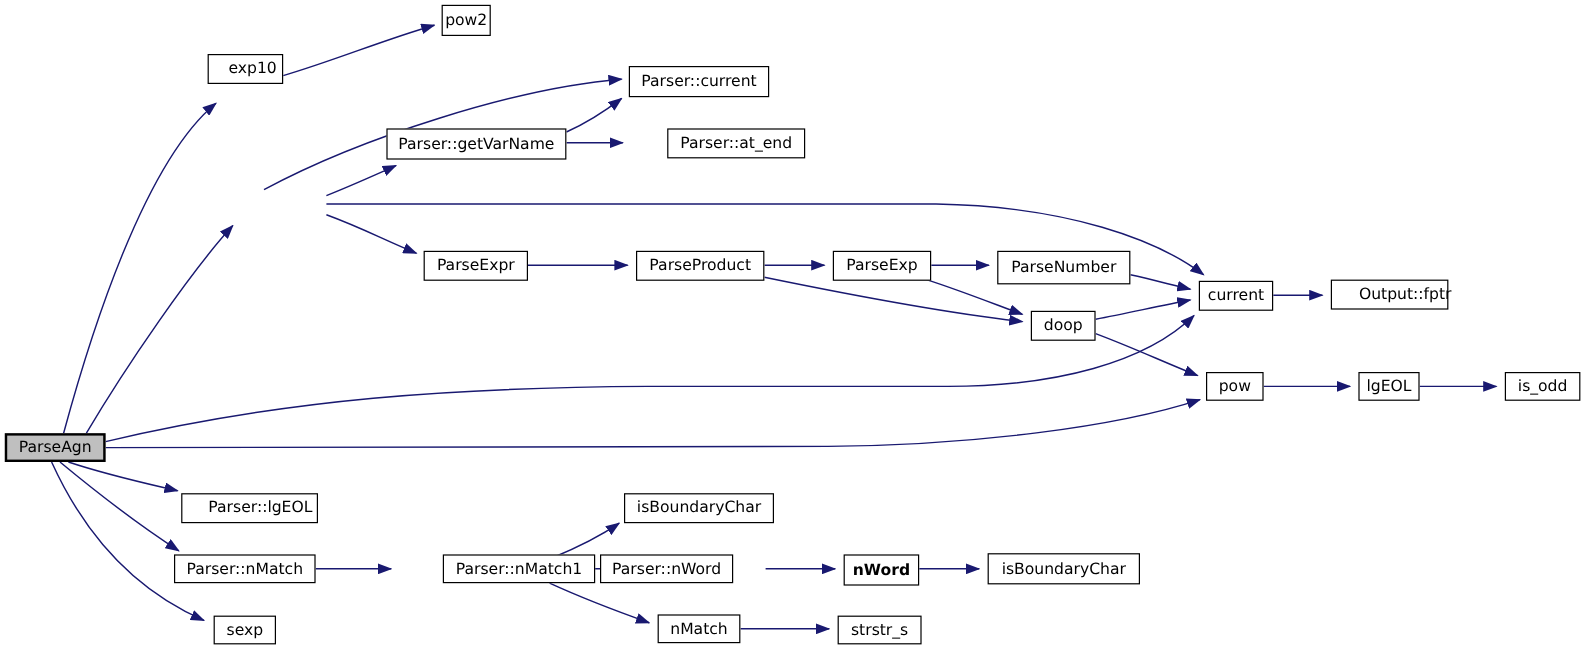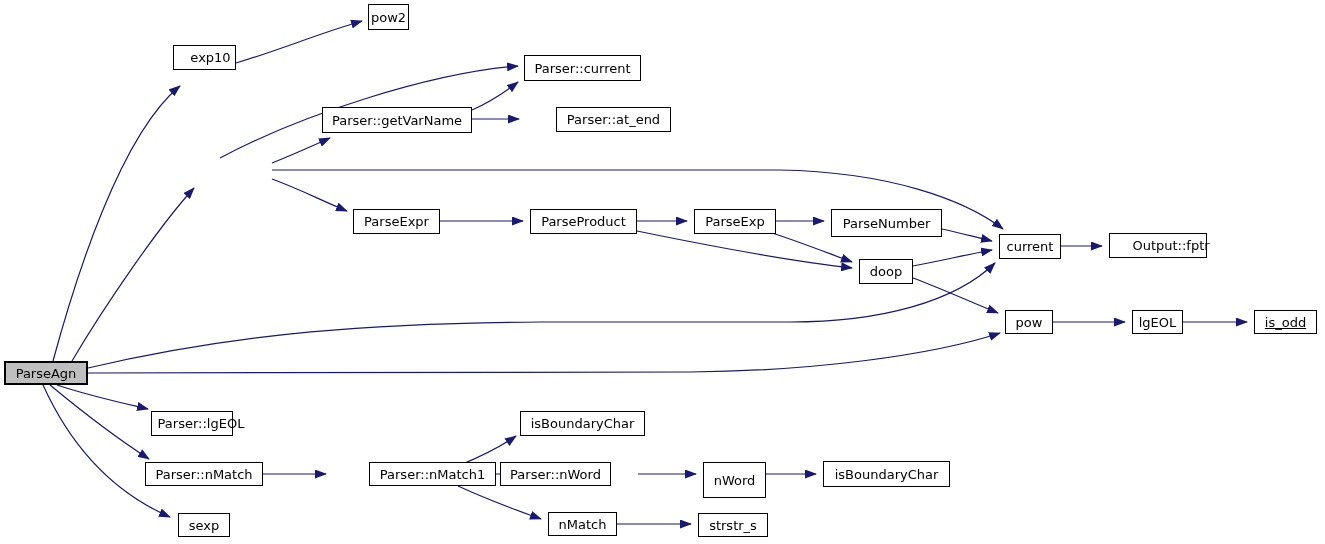--- a/index.html
+++ b/index.html
@@ -99,25 +99,25 @@
   <div class="node" style="left:556px; top:107px; width:115px; height:25px;">Parser::at_end</div>
   <div class="node" style="left:353px; top:209px; width:87px;  height:25px;">ParseExpr</div>
   <div class="node" style="left:530px; top:209px; width:107px; height:25px;">ParseProduct</div>
   <div class="node" style="left:694px; top:209px; width:82px;  height:25px;">ParseExp</div>
   <div class="node" style="left:831px; top:209px; width:111px; height:28px;">ParseNumber</div>
   <div class="node" style="left:859px; top:259px; width:54px;  height:25px;">doop</div>
   <div class="node" style="left:999px; top:234px; width:62px;  height:25px;">current</div>
   <div class="node" style="left:1109px;top:233px; width:98px;  height:25px;padding-left:26px;">Output::fptr</div>
   <div class="node" style="left:1005px;top:310px; width:48px;  height:24px;">pow</div>
   <div class="node" style="left:1132px;top:310px; width:51px;  height:24px;">lgEOL</div>
-  <div class="node" style="left:1254px;top:310px; width:63px;  height:24px;text-decoration:underline;">is_odd</div>
-  <div class="node" style="left:151px; top:411px; width:82px; height:25px;padding-left:18px;">Parser::lgEOL</div>
+  <div class="node" style="left:1254px;top:310px; width:63px;  height:24px;">is_odd</div>
+  <div class="node" style="left:151px; top:411px; width:114px; height:25px;padding-left:18px;">Parser::lgEOL</div>
   <div class="node" style="left:145px; top:462px; width:118px; height:24px;">Parser::nMatch</div>
   <div class="node" style="left:178px; top:513px; width:52px;  height:24px;">sexp</div>
   <div class="node" style="left:333px; top:462px; width:127px; height:24px;margin-left:36px;">Parser::nMatch1</div>
   <div class="node" style="left:520px; top:411px; width:125px; height:25px;">isBoundaryChar</div>
   <div class="node" style="left:500px; top:462px; width:111px; height:24px;">Parser::nWord</div>
-  <div class="node" style="left:703px; top:462px; width:63px;  height:36px;">nWord</div>
+  <div class="node" style="left:703px; top:462px; width:63px;  height:26px;font-weight:bold;">nWord</div>
   <div class="node" style="left:823px; top:461px; width:127px; height:26px;">isBoundaryChar</div>
   <div class="node" style="left:548px; top:512px; width:69px;  height:24px;">nMatch</div>
   <div class="node" style="left:698px; top:513px; width:70px;  height:24px;">strstr_s</div>
 
 </div>
 
 </body></html>

